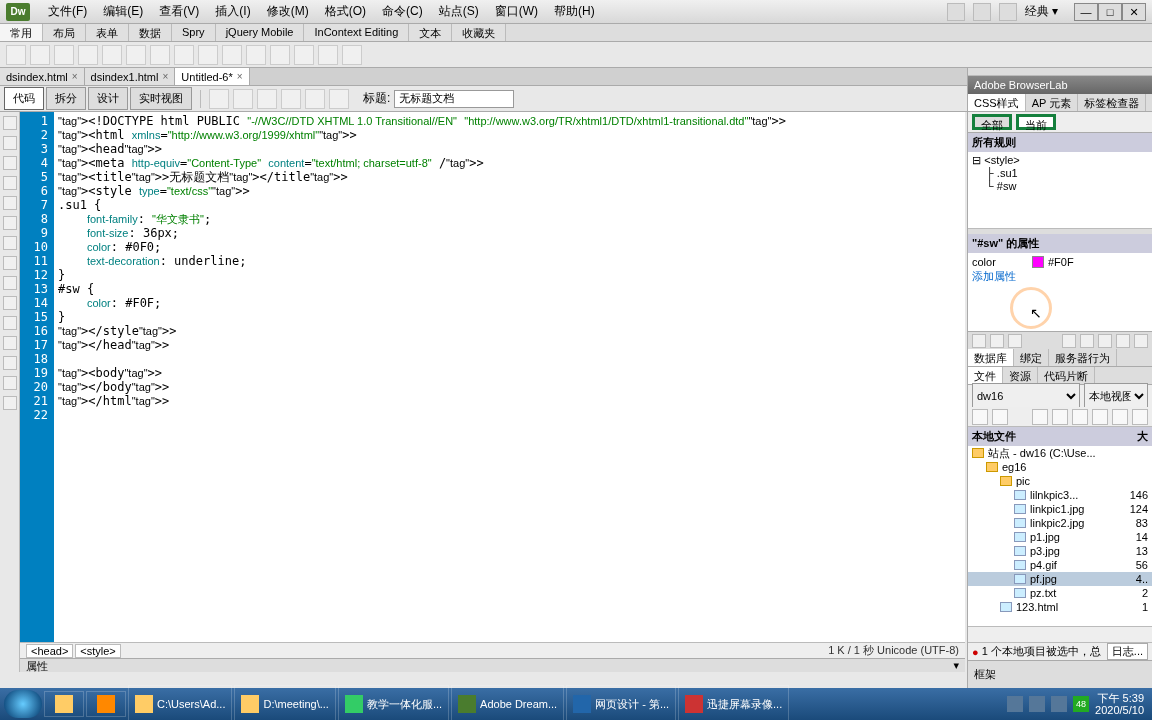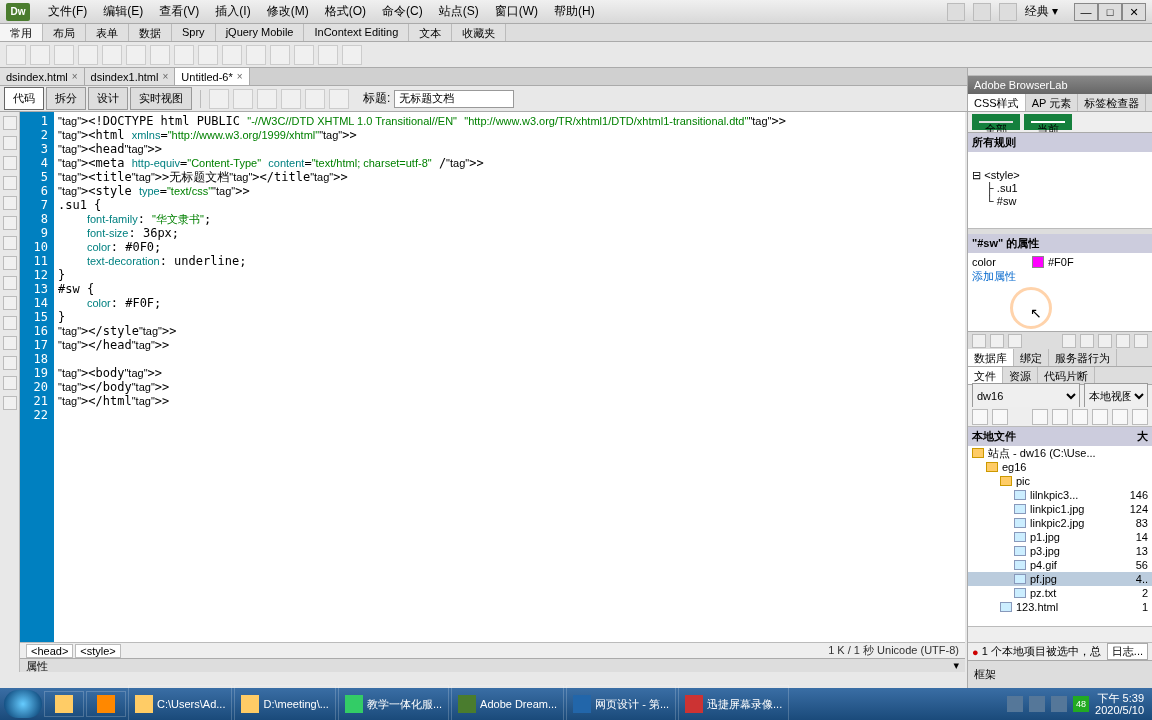--- a/index.html
+++ b/index.html
@@ -55,25 +55,25 @@
 .props-panel .min { margin-left: auto; }
 
 .right-panels { width: 185px; background: #e8e8e8; border-left: 1px solid #aaa; display: flex; flex-direction: column; position: absolute; right: 0; top: 68px; bottom: 32px; }
 .panel-handle { height: 8px; background: #ddd; border-bottom: 1px solid #bbb; }
 .panel-title { height: 18px; background: linear-gradient(#888,#666); color: #fff; padding: 2px 6px; font-size: 11px; display: flex; align-items: center; }
 .panel-tabs { height: 18px; background: #ddd; display: flex; border-bottom: 1px solid #aaa; }
 .panel-tab { padding: 2px 6px; border-right: 1px solid #bbb; font-size: 11px; cursor: default; }
 .panel-tab.active { background: #fff; }
 
 .css-filter { height: 20px; background: #eee; padding: 2px 4px; display: flex; gap: 4px; }
-.css-filter .fbtn { padding: 1px 6px; border: 7px solid #15803d; background: #ddd; font-size: 11px; }
+.css-filter .fbtn { padding: 1px 6px; border: 3px solid #15803d; background: #ddd; font-size: 11px; }
 .css-filter .fbtn.active { background: #fff; }
 
 .rules-title { background: #ccd; padding: 2px 4px; font-size: 11px; font-weight: bold; border-top: 1px solid #aaa; }
-.rules-tree { background: #fff; font-size: 11px; padding: 17px 4px; height: 76px; line-height: 13px; }
+.rules-tree { background: #fff; font-size: 11px; padding: 2px 4px; height: 76px; line-height: 13px; }
 .rules-tree .indent { padding-left: 14px; }
 .mini-grip { height: 6px; background: #ddd; border-top: 1px solid #bbb; }
 
 .props-title { background: #ccd; padding: 2px 4px; font-size: 11px; font-weight: bold; }
 .props-grid { background: #fff; font-size: 11px; padding: 2px 4px; height: 78px; position: relative; }
 .props-grid .row { display: flex; align-items: center; height: 14px; }
 .props-grid .k { width: 60px; }
 .props-grid .swatch { width: 12px; height: 12px; background: #f0f; border: 1px solid #888; margin-right: 4px; }
 .props-grid .add { color: #06c; cursor: pointer; }
 .cursor-ring { position: absolute; width: 42px; height: 42px; border: 3px solid rgba(255,200,150,.8); border-radius: 50%; pointer-events: none; }

